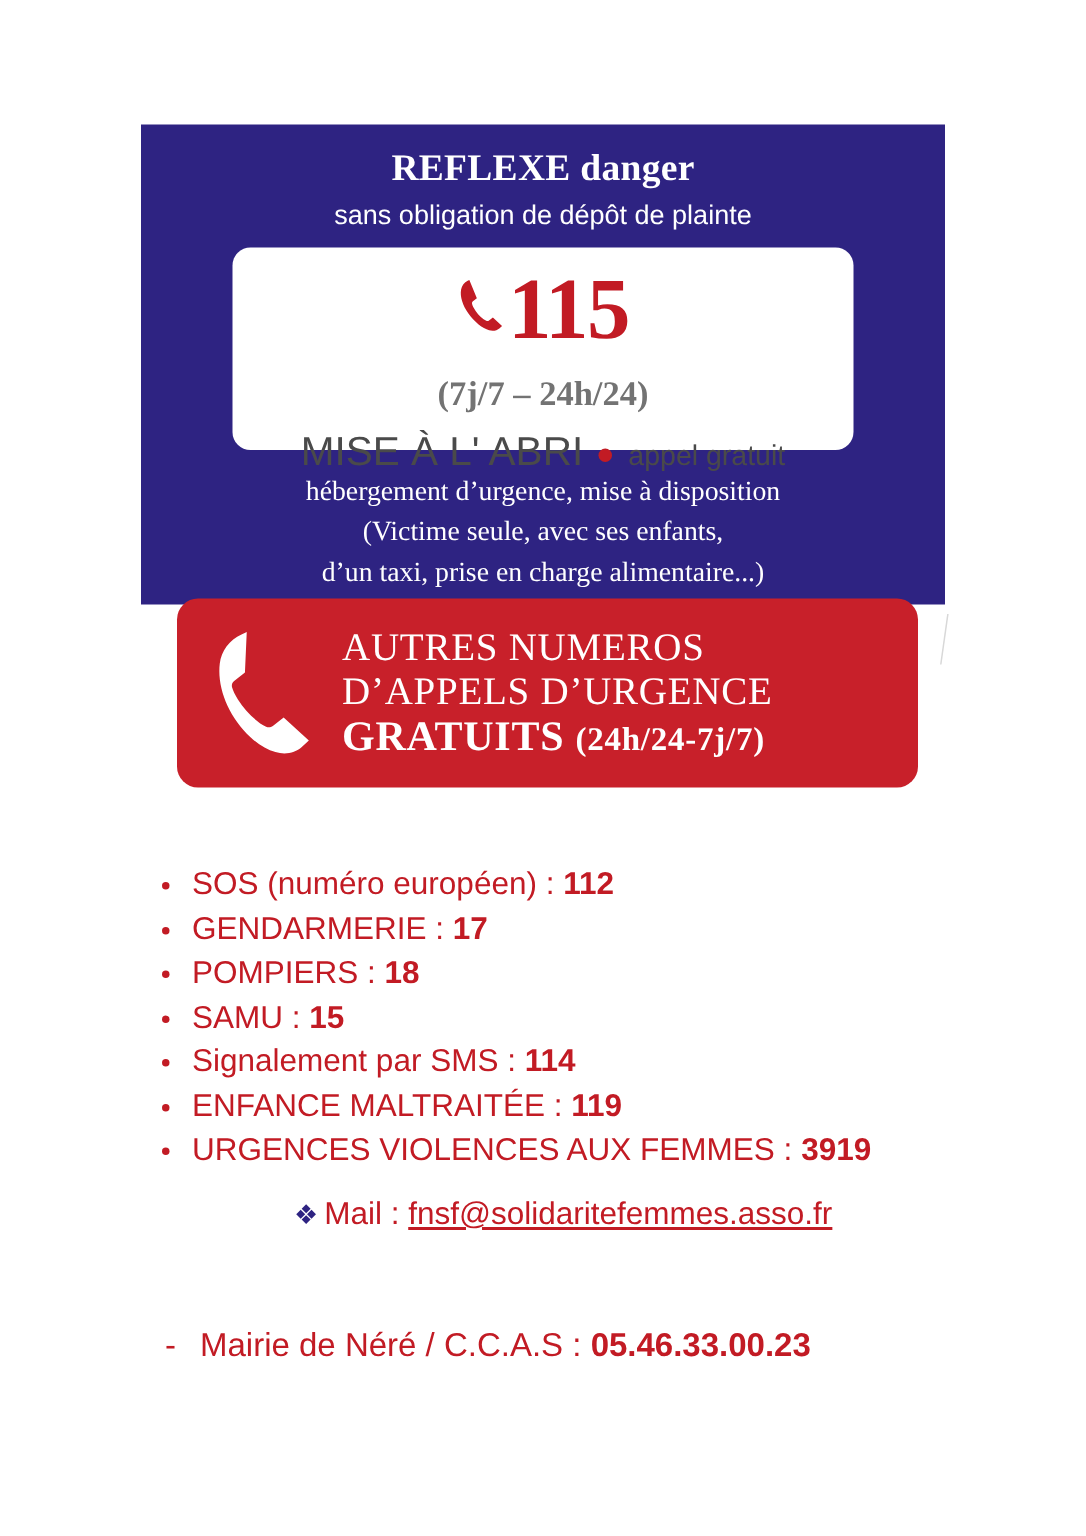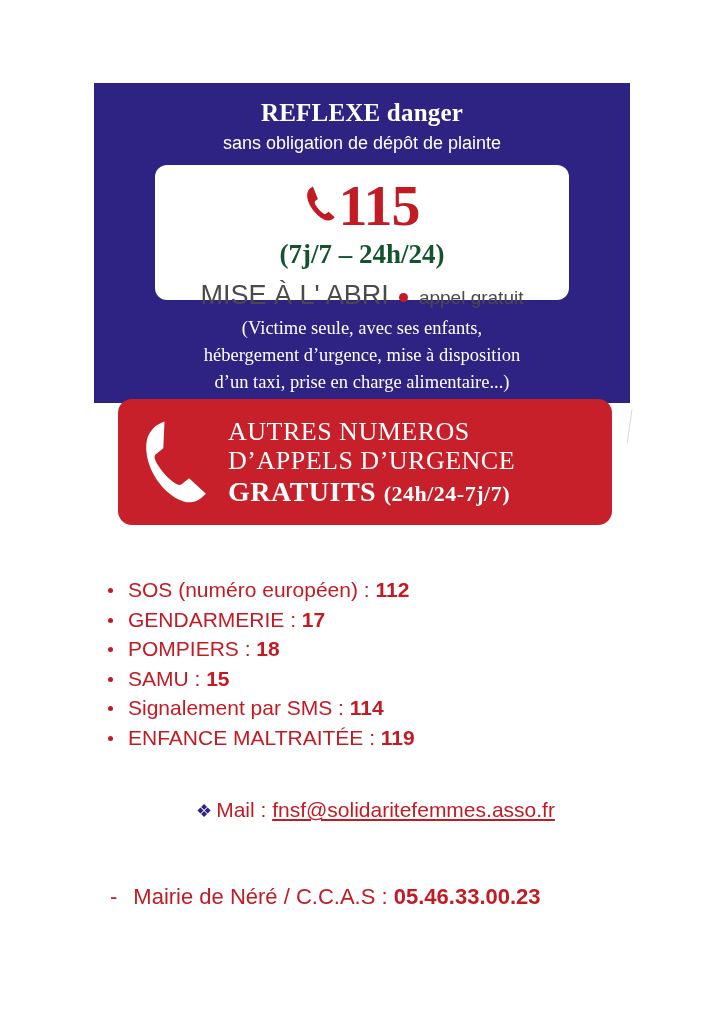--- a/index.html
+++ b/index.html
@@ -79,24 +79,24 @@
   .big-number {
     font-size: 58px;
     font-weight: bold;
     line-height: 1;
     color: #c21b24;
     font-family: "Liberation Serif", serif;
     letter-spacing: -1px;
   }
   .hours {
     text-align: center;
-    color: #14532d;
+    color: #737373;
     font-weight: bold;
-    font-size: 27px;
-    margin-top: 4px;
+    font-size: 23px;
+    margin-top: 15px;
     font-family: "Liberation Serif", serif;
   }
   .abri-line {
     text-align: center;
     margin-top: 10px;
     font-size: 20px;
     color: #4a4a4a;
     font-family: "Liberation Sans", sans-serif;
   }
   .abri-strong {
@@ -252,22 +252,22 @@
       </div>
       <div class="hours">(7j/7 – 24h/24)</div>
       <div class="abri-line">
         <span class="abri-strong">MISE À L' ABRI</span>
         <span class="red-dot"></span>
         <span class="abri-small">appel gratuit</span>
       </div>
     </div>
 
     <div class="reflex-note">
+      <div>hébergement d’urgence, mise à disposition</div>
       <div>(Victime seule, avec ses enfants,</div>
-      <div>hébergement d’urgence, mise à disposition</div>
       <div>d’un taxi, prise en charge alimentaire...)</div>
     </div>
   </div>
 
   <div class="stray-mark"></div>
 
   <div class="red-banner">
     <span class="banner-icon">
       <svg viewBox="0 0 78 86" aria-hidden="true">
         <path fill="currentColor" d="M19 4C11 7.5 5.5 15 4.5 23.5 2.6 39.5 10.5 59 25 72.5c5.2 4.8 11 8.3 16.6 9.9 6.6 1.9 13.2.6 17.6-3.4l4.7-4.3-16.8-15.4-7.2 5.7c-1.3 1-3 1.2-4.5.5-6-2.8-13.6-10-18.9-18.4-1.9-3-3.2-5.7-3.8-7.9-.4-1.6.1-3.2 1.4-4.2l7.2-5.7L22.5 2.4 19 4z"></path>
@@ -295,20 +295,23 @@
     </li>
     <li>
       <span class="label">SAMU : </span><span class="value">15</span>
     </li>
     <li class="bold">
       <span class="label">Signalement par SMS : </span><span class="value">114</span>
     </li>
     <li>
       <span class="label">ENFANCE MALTRAITÉE : </span><span class="value">119</span>
     </li>
+    <li>
+      <span class="label">URGENCES VIOLENCES AUX FEMMES : </span><span class="value">3919</span>
+    </li>
   </ul>
 
   <div class="mail-line">
     <span class="mail-bullet">❖</span><span>Mail : </span><a class="mail-link" href="#">fnsf@solidaritefemmes.asso.fr</a>
   </div>
 
   <div class="mairie-line">
     <span class="mairie-dash">-</span><span>Mairie de Néré / C.C.A.S : </span><span class="mairie-value">05.46.33.00.23</span>
   </div>
 

